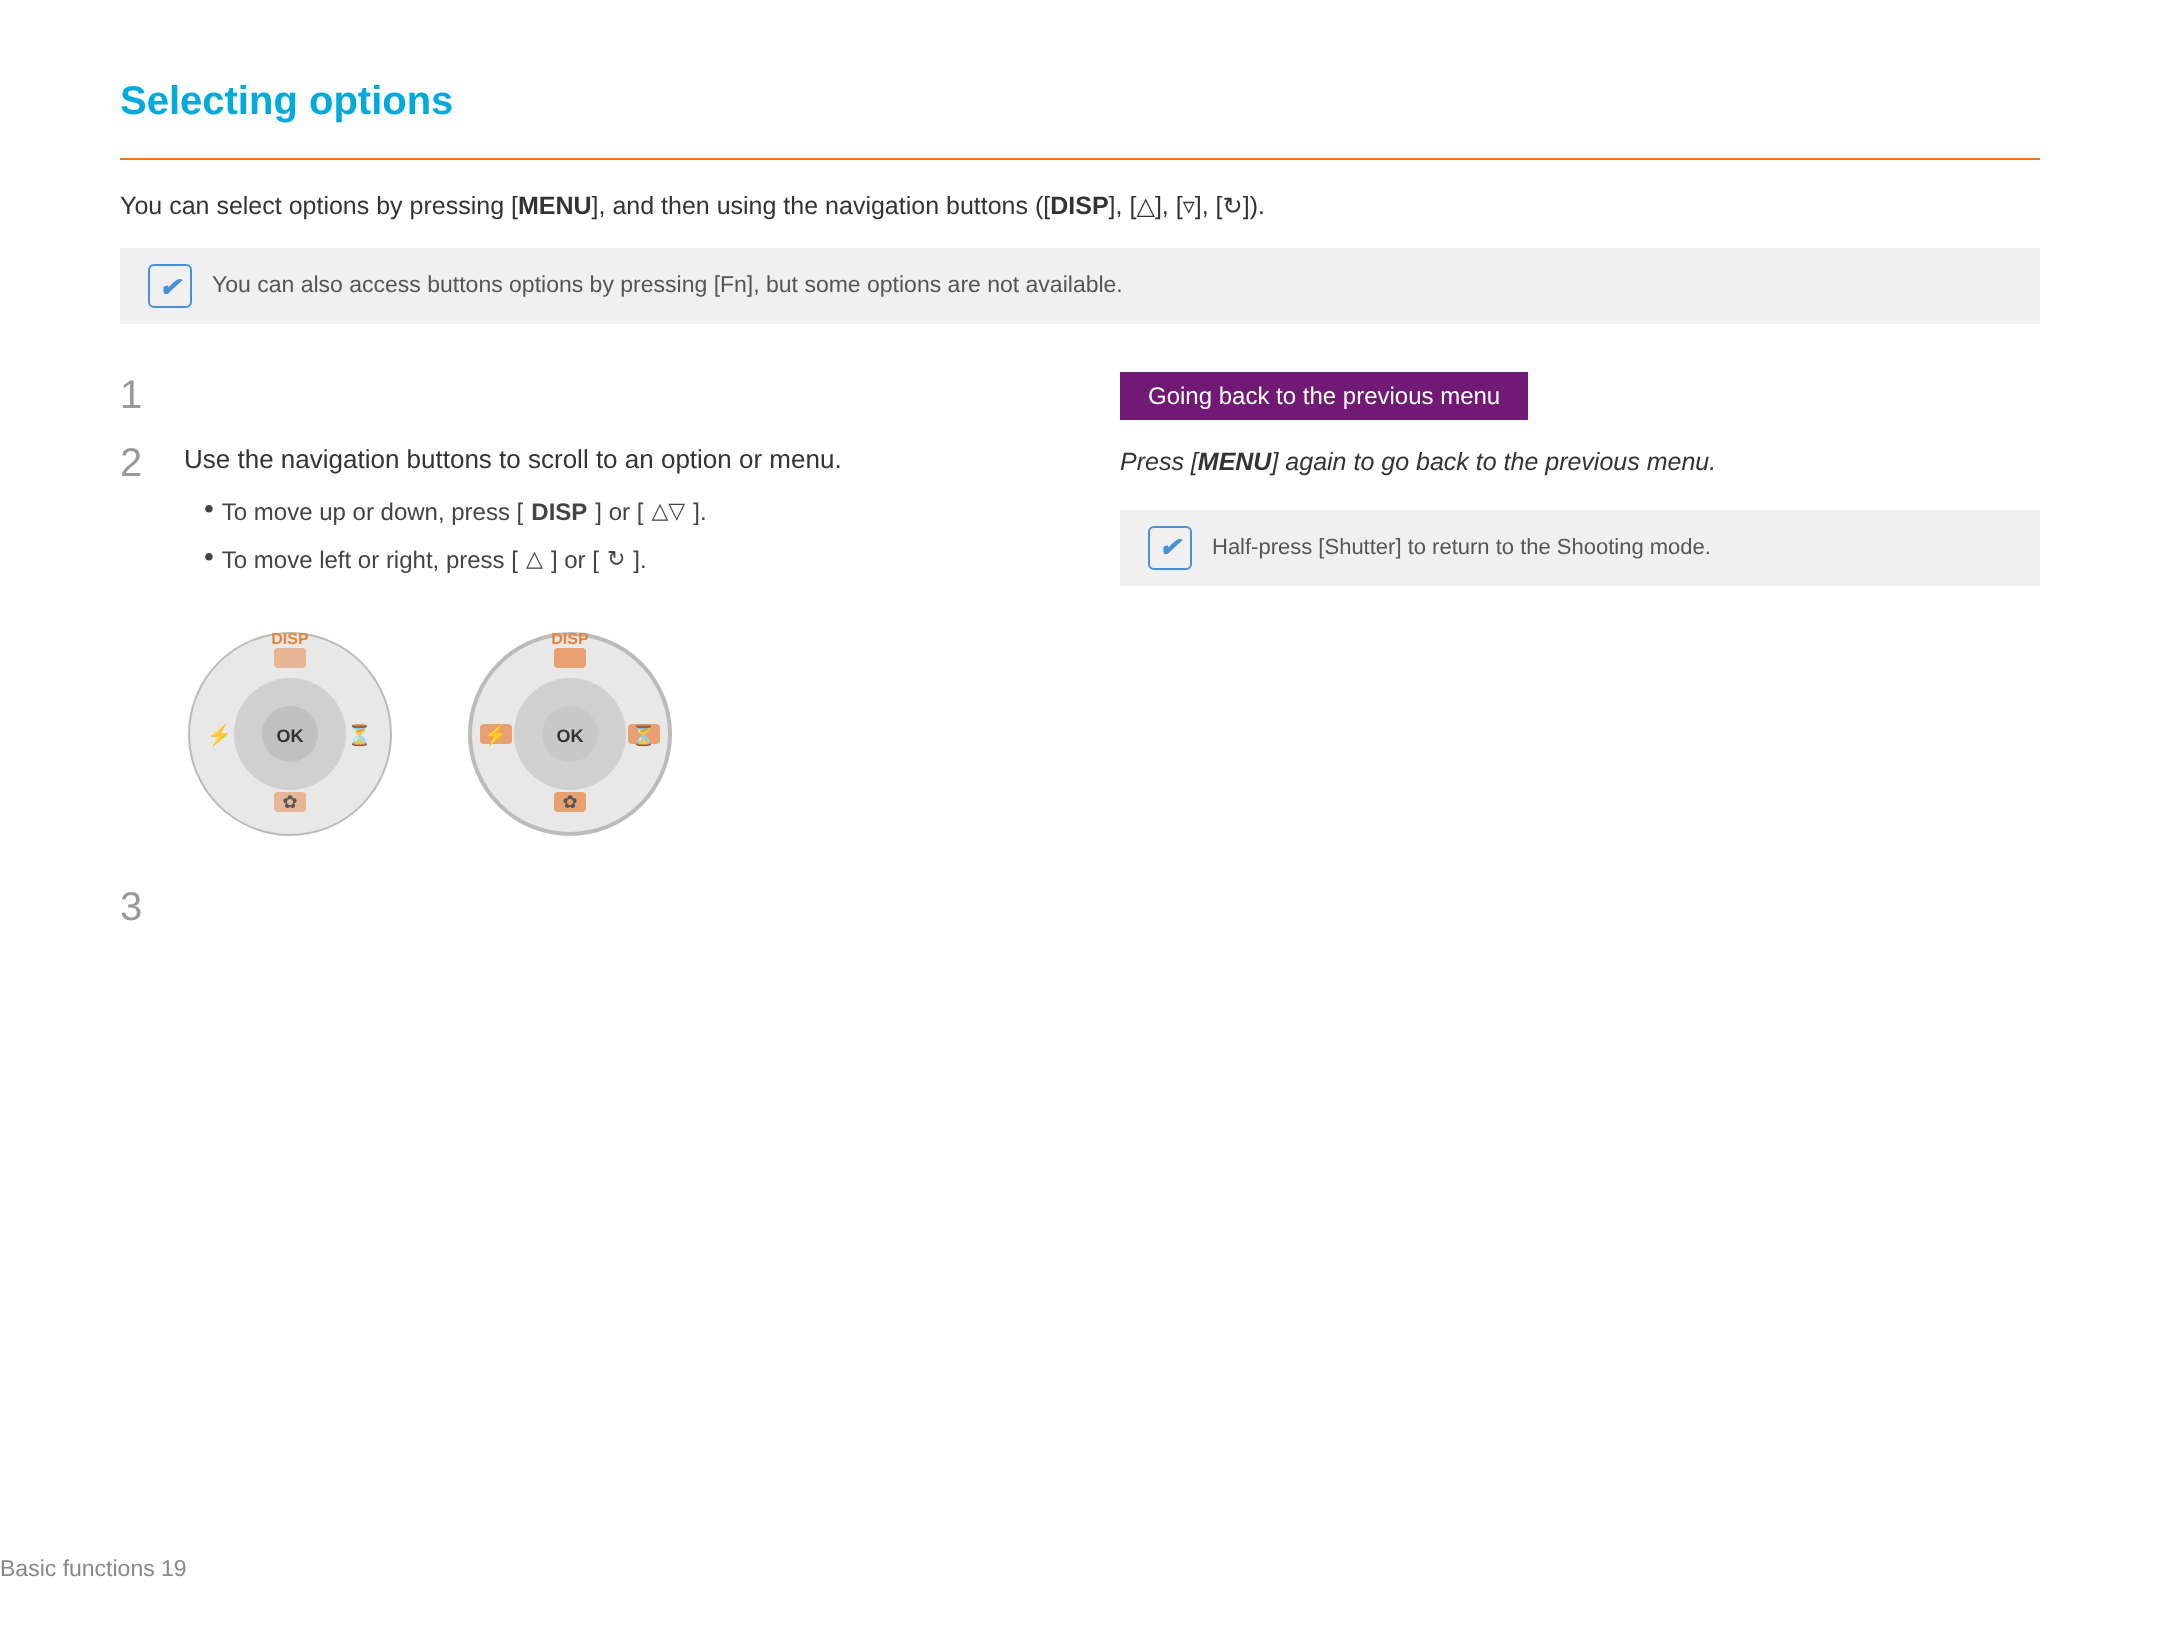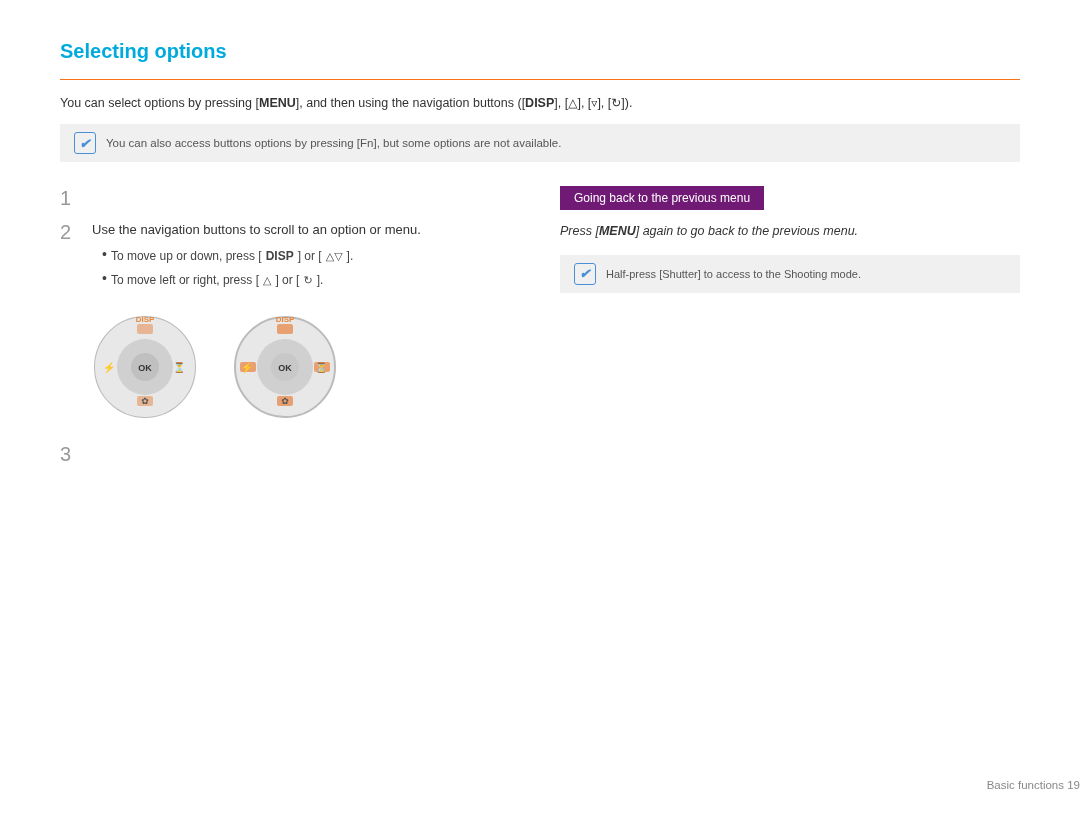--- a/index.html
+++ b/index.html
@@ -159,21 +159,21 @@
       gap: 10px;
       font-size: 11px;
       color: #555;
     }
 
     .footer {
       position: absolute;
       bottom: 24px;
       left: 0;
       right: 0;
-      text-align: right;
+      text-align: left;
       font-size: 11.5px;
       color: #888;
     }
   </style>
 </head>
 <body>
 
 <div class="page">
 
   <h1>Selecting options</h1>
@@ -269,21 +269,21 @@
     <div class="right-col">
 
       <div class="sidebar-heading">Going back to the previous menu</div>
 
       <p class="sidebar-text">
         Press [<strong>MENU</strong>] again to go back to the previous menu.
       </p>
 
       <div class="sidebar-note">
         <div class="note-icon">✔</div>
-        <span>Half-press [Shutter] to access to the Shooting mode.</span>
+        <span>Half-press [Shutter] to return to the Shooting mode.</span>
       </div>
 
     </div>
 
   </div>
 
 </div>
 
 <div class="footer">Basic functions  19</div>
 

